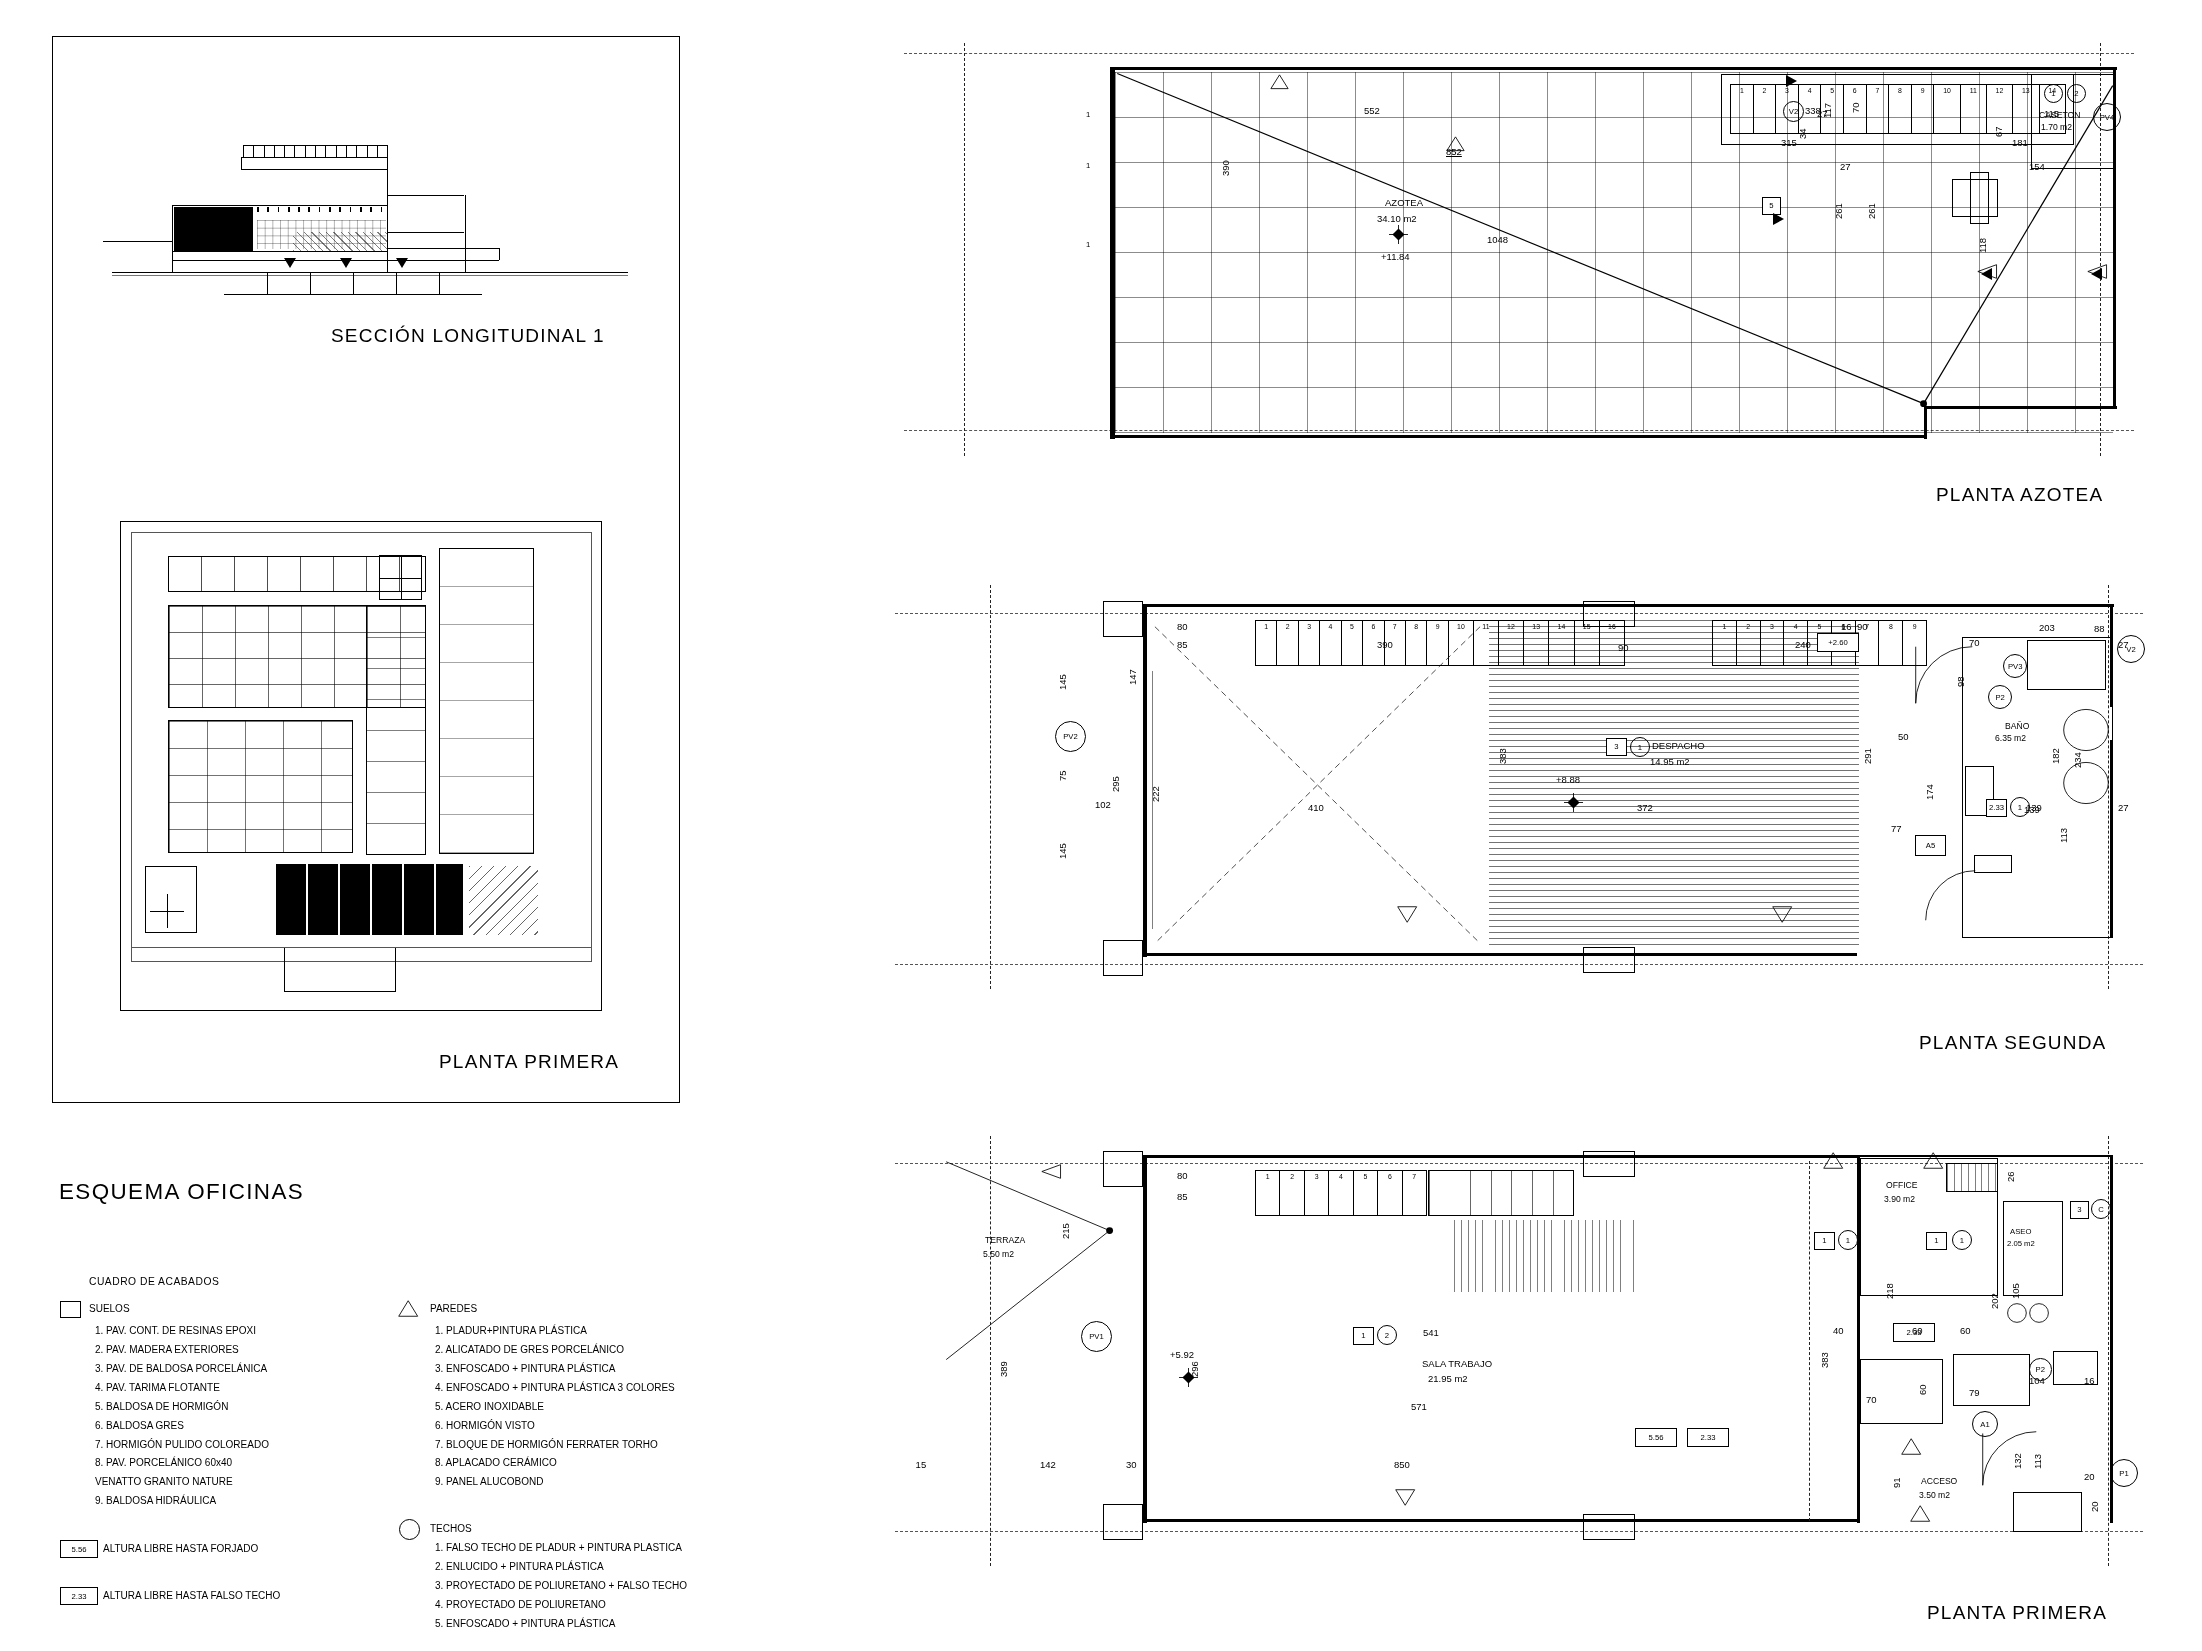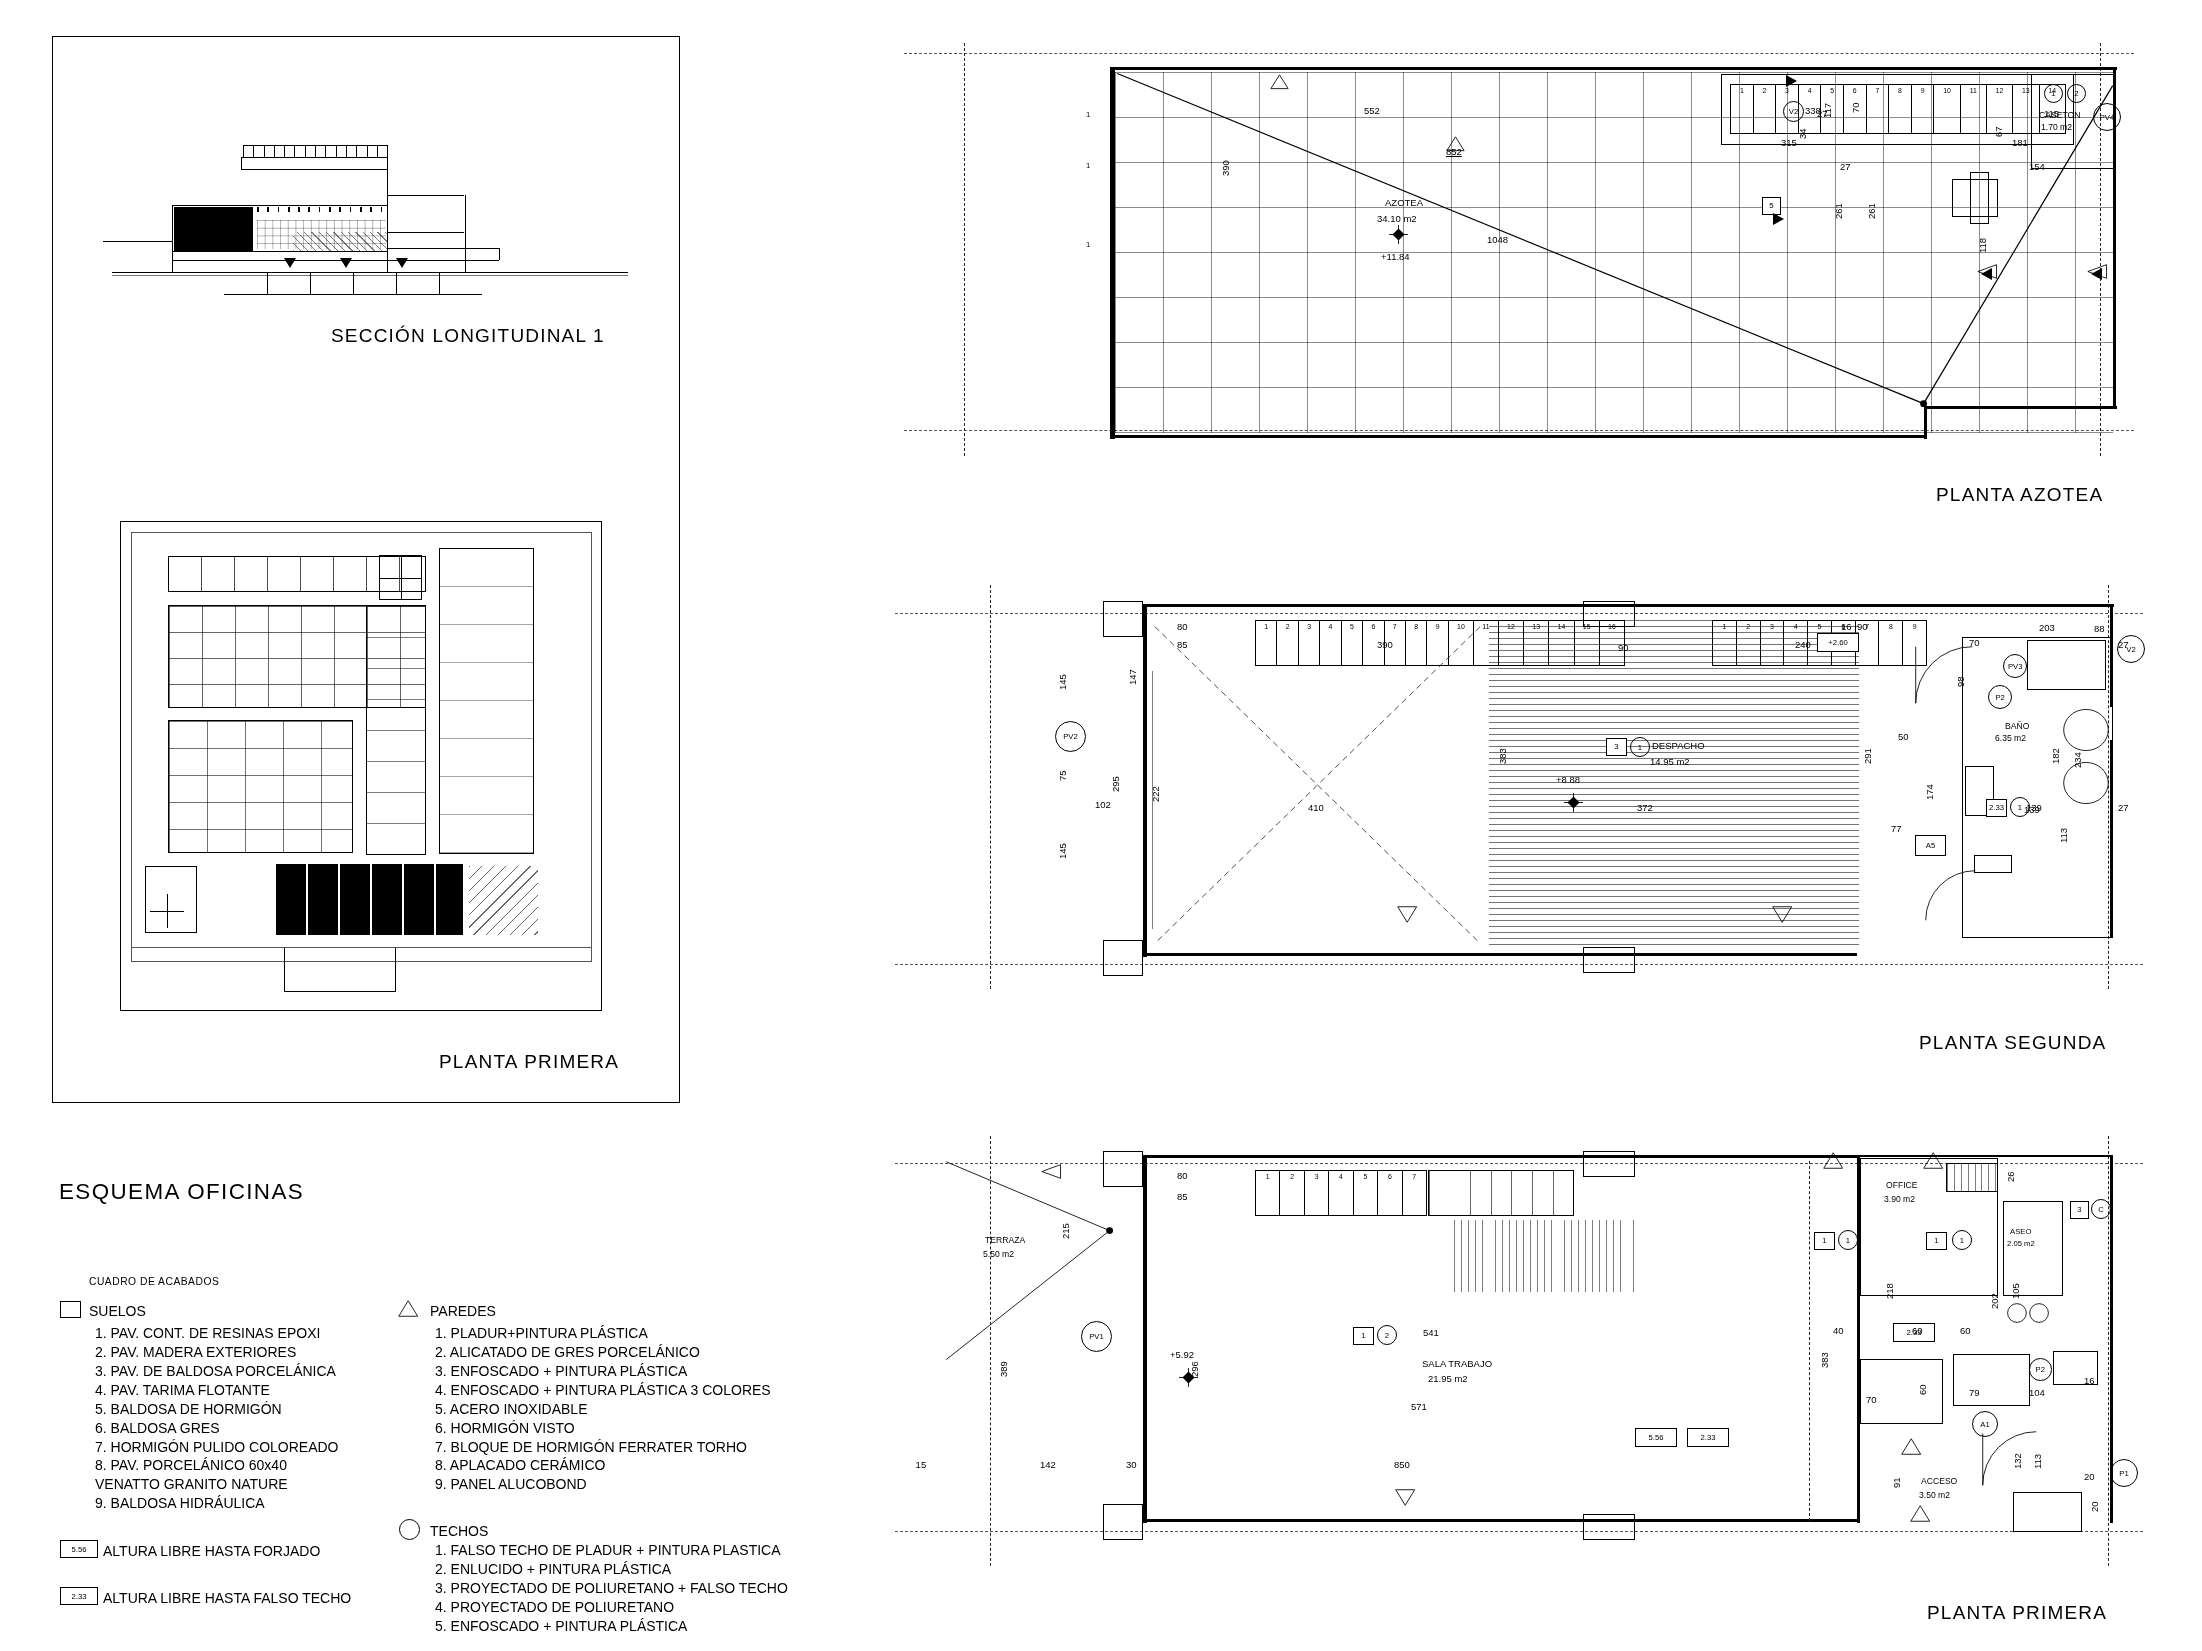--- a/index.html
+++ b/index.html
@@ -27,21 +27,21 @@
   .grid-fine{background-image:linear-gradient(to right,rgba(0,0,0,.3) 0.9px,transparent 0.9px),linear-gradient(to bottom,rgba(0,0,0,.3) 0.9px,transparent 0.9px);background-size:7.7px 7.7px;}
   .hatch-h{background-image:repeating-linear-gradient(to bottom,rgba(0,0,0,.55) 0 0.9px,transparent 0.9px 6px);}
   .hatch-v{background-image:repeating-linear-gradient(to right,rgba(0,0,0,.5) 0 0.9px,transparent 0.9px 6.9px);}
   .hatch-45{background-image:repeating-linear-gradient(45deg,rgba(0,0,0,.5) 0 0.9px,transparent 0.9px 5.2px);}
   .dashv{position:absolute;width:0;border-left:0.9px dashed #222;}
   .dashdot{position:absolute;height:0;border-top:0.9px dashed #555;}
 
   
   .lg-title{font-size:22.4px;letter-spacing:1.4px;}
   .lg-sub{font-size:10.3px;letter-spacing:0.5px;}
-  .lg-item{font-size:14px;}
+  .lg-item{font-size:10px;}
 
   .circ{border:0.9px solid #000;border-radius:50%;position:absolute;display:flex;align-items:center;justify-content:center;font-size:7.7px;}
   .rect-lbl{border:0.9px solid #000;position:absolute;display:flex;align-items:center;justify-content:center;font-size:7.7px;background:#fff;}
   .flag{position:absolute;width:0;height:0;border-top:6px solid transparent;border-bottom:6px solid transparent;border-right:11.2px solid #000;}
   .flagL{position:absolute;width:0;height:0;border-top:6px solid transparent;border-bottom:6px solid transparent;border-left:11.2px solid #000;}
   .lvl{position:absolute;width:0;height:0;border-left:6.9px solid transparent;border-right:6.9px solid transparent;border-top:10.3px solid #000;}
   .cross{position:absolute;}
   .cross:before,.cross:after{content:"";position:absolute;background:#000;}
   .cross:before{left:0;top:50%;width:100%;height:0.9px;}
   .cross:after{top:0;left:50%;height:100%;width:0.9px;}
@@ -584,21 +584,21 @@
     <div class="txt dim" style="left:1065px;top:198px;">60</div>
     <div class="txt dim" style="left:971px;top:267px;">70</div>
     <div class="txt dim rot" style="left:1022px;top:268px;">60</div>
     <div class="txt dim" style="left:1074px;top:260px;">79</div>
     <div class="txt dim rot" style="left:996px;top:361px;">91</div>
     <div class="txt dim rot" style="left:1117px;top:342px;">132</div>
     <div class="txt dim rot" style="left:1137px;top:342px;">113</div>
     <div class="txt dim" style="left:1189px;top:344px;">20</div>
     <div class="txt dim rot" style="left:1115px;top:172px;">105</div>
     <div class="txt dim rot" style="left:1094px;top:182px;">202</div>
-    <div class="txt dim" style="left:1134px;top:260px;">104</div>
+    <div class="txt dim" style="left:1134px;top:248px;">104</div>
     <div class="txt dim" style="left:1189px;top:248px;">16</div>
     <div class="txt dim rot" style="left:1110px;top:55px;">26</div>
     <div class="txt dim rot" style="left:1194px;top:385px;">20</div>
 
     <svg style="position:absolute;left:927px;top:24px;" width="22.4" height="19" viewBox="0 0 26 22">
         <polygon points="13,2 24,20 2,20" fill="none" stroke="#000"></polygon>
       </svg>
     <svg style="position:absolute;left:1027px;top:24px;" width="22.4" height="19" viewBox="0 0 26 22">
         <polygon points="13,2 24,20 2,20" fill="none" stroke="#000"></polygon>
       </svg>

